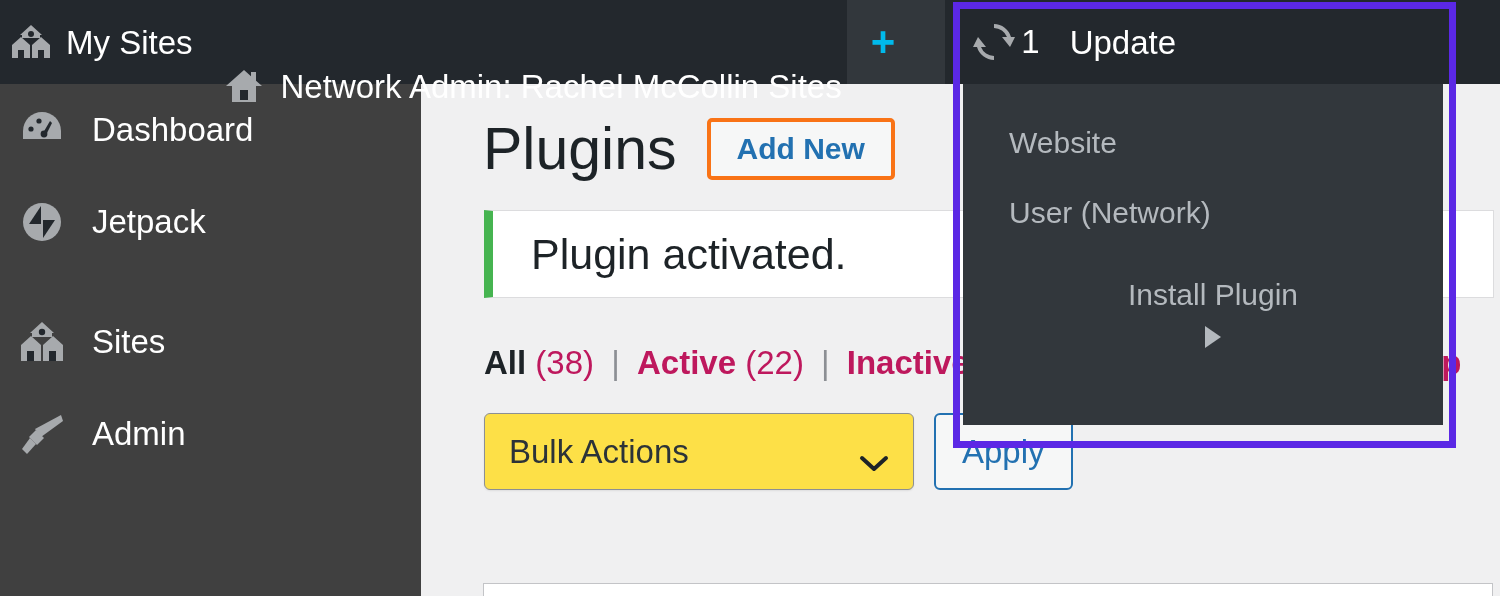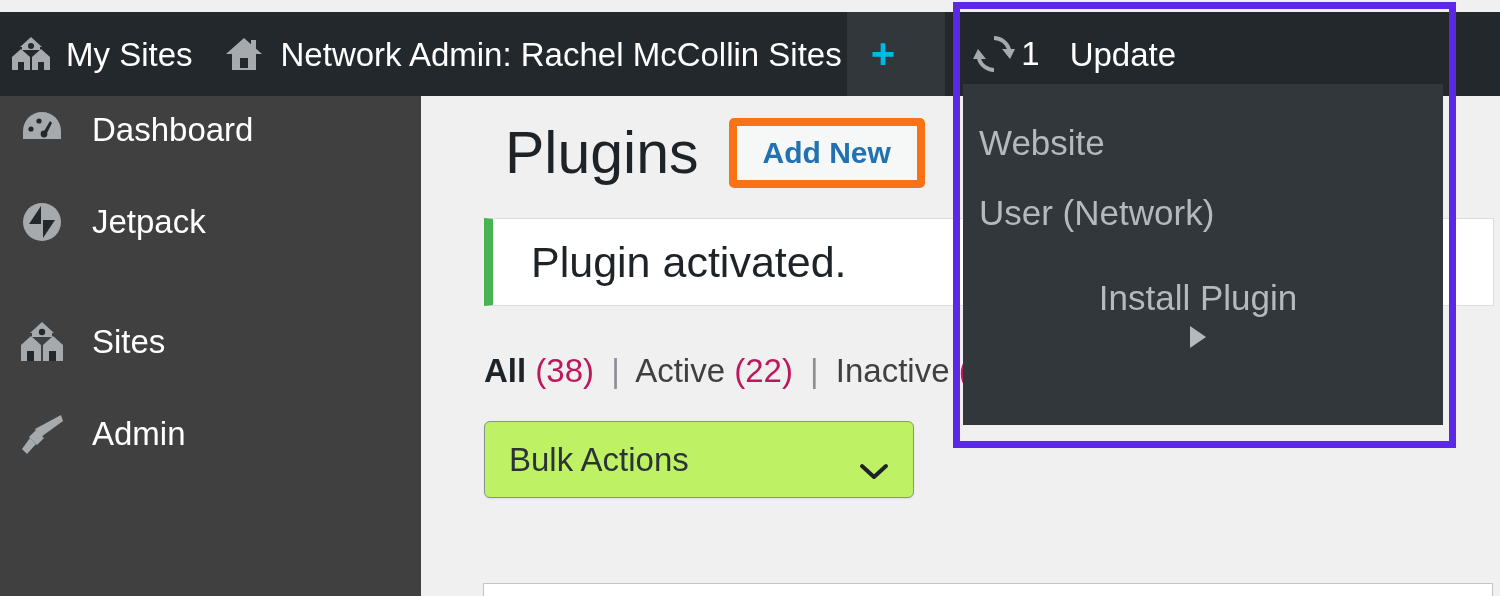--- a/index.html
+++ b/index.html
@@ -11,26 +11,26 @@
     height: 596px;
     overflow: hidden;
     font-family: "Liberation Sans", sans-serif;
     background: #f0f0f1;
     position: relative;
   }
 
   
   .adminbar {
     position: absolute;
-    left: 0; top: 12px;
+    left: 0; top: 0;
     width: 1500px;
     height: 84px;
     background: #23282d;
     display: flex;
-    align-items: flex-end;
+    align-items: flex-start;
     z-index: 40;
   }
   .ab-item {
     display: flex;
     align-items: center;
     height: 84px;
     padding: 0 0 0 0;
     color: #ffffff;
     font-size: 33px;
     white-space: nowrap;
@@ -115,32 +115,32 @@
     position: absolute;
     left: 421px; top: 84px;
     width: 1079px;
     height: 512px;
     background: #f0f0f1;
     overflow: hidden;
   }
   .page-head {
     display: flex;
     align-items: center;
-    padding: 34px 0 0 84px;
+    padding: 34px 0 0 62px;
   }
   .page-title {
     font-size: 59px;
     font-weight: 400;
     color: #1d2327;
     line-height: 1;
     margin: 0;
   }
   .add-new-btn {
     margin-left: 30px;
-    border: 8px solid #f97316;
+    border: 4px solid #f97316;
     border-radius: 5px;
     color: #2271b1;
     font-size: 30px;
     font-weight: 700;
     padding: 12px 26px;
     background: #f6f7f7;
     line-height: 1;
     cursor: pointer;
   }
 
@@ -162,35 +162,35 @@
   }
 
   .subsubsub {
     margin: 48px 0 0 63px;
     font-size: 33px;
     color: #646970;
     white-space: nowrap;
     line-height: 1;
   }
   .subsubsub .cur { color: #1d2327; font-weight: 700; }
-  .subsubsub a { color: #404040; text-decoration: none; }
+  .subsubsub a { color: #be185d; text-decoration: none; font-weight: bold; }
   .subsubsub .cnt { color: #be185d; margin-top: 24px; }
   .subsubsub .sep { color: #8c8f94; padding: 0 8px; }
 
   .tablenav {
     margin: 34px 0 0 63px;
     display: flex;
     align-items: center;
   }
   .bulk-select {
     width: 430px;
     height: 77px;
     border: 1px solid #8c8f94;
     border-radius: 6px;
-    background: #bef264;
+    background: #fde047;
     box-shadow: 0 1px 2px rgba(0,0,0,.08);
     display: flex;
     align-items: center;
     justify-content: space-between;
     padding: 0 24px;
     box-sizing: border-box;
     font-size: 33px;
     color: #2c3338;
     cursor: pointer;
   }
@@ -232,23 +232,23 @@
     height: 341px;
     background: #32373c;
     z-index: 60;
     padding-top: 24px;
     box-sizing: border-box;
   }
   .dd-item {
     height: 70px;
     display: flex;
     align-items: center;
-    padding: 0 26px 0 16px;
+    padding: 0 26px 0 46px;
     color: #b4b9be;
-    font-size: 35px;
+    font-size: 30px;
     white-space: nowrap;
     justify-content: space-between;
     cursor: pointer;
   }
   .dd-item.spaced { margin-top: 30px; flex-direction: column; }
   .dd-arrow {
     width: 0; height: 0;
     border-left: 16px solid #b4b9be;
     border-top: 11px solid transparent;
     border-bottom: 11px solid transparent;
@@ -398,20 +398,21 @@
 
   <div class="tablenav">
     <div class="bulk-select">
       <span>Bulk Actions</span>
       <span class="chev">
         <svg width="30" height="18" viewBox="0 0 30 18" aria-hidden="true">
           <path d="M3 3 L15 14 L27 3" stroke="#1d2327" stroke-width="4" fill="none" stroke-linecap="round" stroke-linejoin="round"></path>
         </svg>
       </span>
     </div>
+    <button class="apply-btn">Apply</button>
   </div>
 
   <div class="table-top"></div>
 
 </div>
 
 <div class="dropdown">
 
   <div class="dd-item">
     <span>Website</span>

